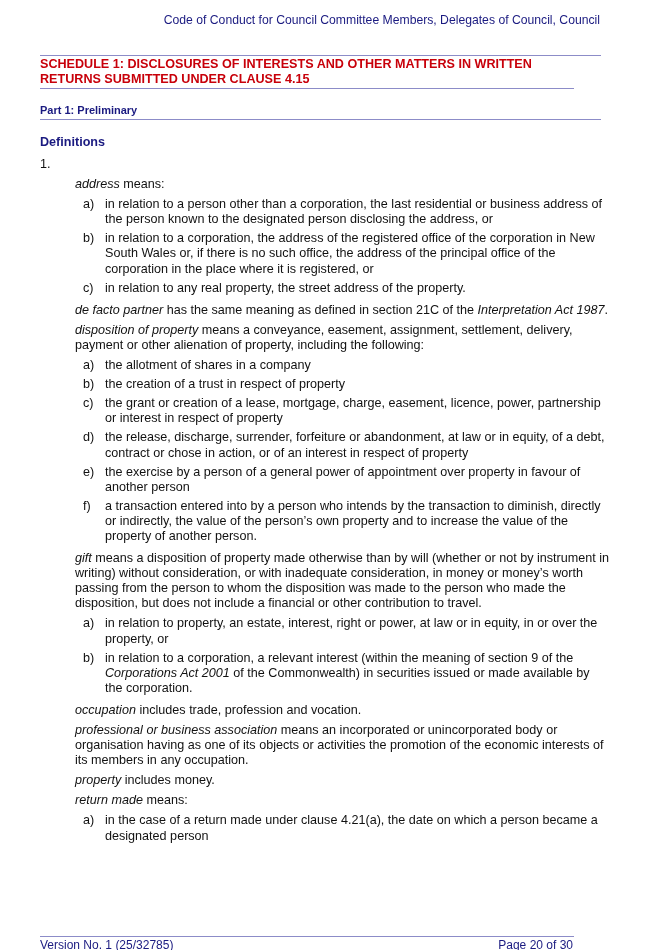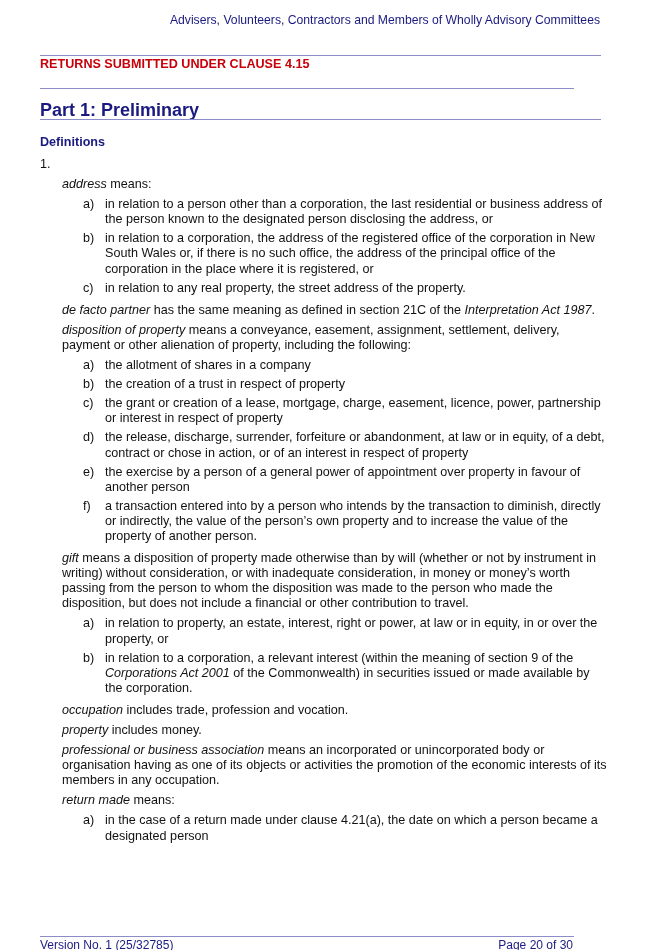--- a/index.html
+++ b/index.html
@@ -11,54 +11,55 @@
     position: absolute; right: 56px; top: 13px; width: 500px;
     text-align: right; font-size: 12.2px; line-height: 15px; color: #1a1a80;
   }
   .rule { position: absolute; height: 1px; background: #8c8cc8; }
   .sched-title {
     position: absolute; left: 40px; top: 57px; width: 560px;
     font-weight: bold; font-size: 12.6px; line-height: 15px; color: #c8000a;
   }
   .part-title {
     position: absolute; left: 40px; top: 103px;
-    font-weight: bold; font-size: 18px; line-height: 15px; color: #1a1a80;
+    font-weight: bold; font-size: 11px; line-height: 15px; color: #1a1a80;
   }
   .defs-title {
     position: absolute; left: 40px; top: 135px;
     font-weight: bold; font-size: 12.6px; line-height: 15px; color: #1a1a80;
   }
   .body {
     position: absolute; left: 40px; top: 157px; width: 570px;
     font-size: 12.6px; line-height: 15.1px; color: #111;
   }
   .num-row { display: flex; margin-bottom: 5px; }
   .num { width: 26px; flex: none; }
-  .para { margin-left: 22px; margin-bottom: 5px; }
+  .para { margin-left: 35px; margin-bottom: 5px; }
   .para i { font-style: italic; }
   .sub { display: flex; margin-left: 43px; margin-bottom: 4px; }
   .sub .lbl { width: 22px; flex: none; }
   .sub .txt { flex: 1; }
   .footer-left {
     position: absolute; left: 40px; top: 938px; font-size: 12px; color: #1a1a80;
   }
   .footer-right {
     position: absolute; right: 83px; top: 938px; font-size: 12px; color: #1a1a80;
   }
 </style>
 </head>
 <body>
 
 <div class="hdr">
-  <div>Advisers, Volunteers, Contractors and Members of Wholly Advisory Committees</div>
+  <div>Code of Conduct for Council Committee Members, Delegates of Council, Council</div>
 </div>
 
 <div class="rule" style="left:40px; top:55px; width:561px;"></div>
 
 <div class="sched-title">
+  <div>SCHEDULE 1: DISCLOSURES OF INTERESTS AND OTHER MATTERS IN WRITTEN</div>
   <div>RETURNS SUBMITTED UNDER CLAUSE 4.15</div>
 </div>
 <div class="rule" style="left:40px; top:88px; width:534px;"></div>
 
 <div class="part-title">Part 1: Preliminary</div>
 <div class="rule" style="left:40px; top:119px; width:561px;"></div>
 
 <div class="defs-title">Definitions</div>
 
 <div class="body">
@@ -126,25 +127,25 @@
       <span class="lbl">b)</span>
       <span class="txt"><span>in relation to a corporation, a relevant interest (within the meaning of section 9 of the </span><i>Corporations Act 2001</i><span> of the Commonwealth) in securities issued or made available by the corporation.</span></span>
     </div>
 
 
   <div class="para">
     <i>occupation</i><span> includes trade, profession and vocation.</span>
   </div>
 
   <div class="para">
-    <i>property</i><span> includes money.</span>
+    <i>professional or business association</i><span> means an incorporated or unincorporated body or organisation having as one of its objects or activities the promotion of the economic interests of its members in any occupation.</span>
   </div>
 
   <div class="para">
-    <i>professional or business association</i><span> means an incorporated or unincorporated body or organisation having as one of its objects or activities the promotion of the economic interests of its members in any occupation.</span>
+    <i>property</i><span> includes money.</span>
   </div>
 
   <div class="para">
     <i>return made</i><span> means:</span>
   </div>
   <div class="sub">
       <span class="lbl">a)</span>
       <span class="txt">in the case of a return made under clause 4.21(a), the date on which a person became a designated person</span>
     </div>
 </div>

